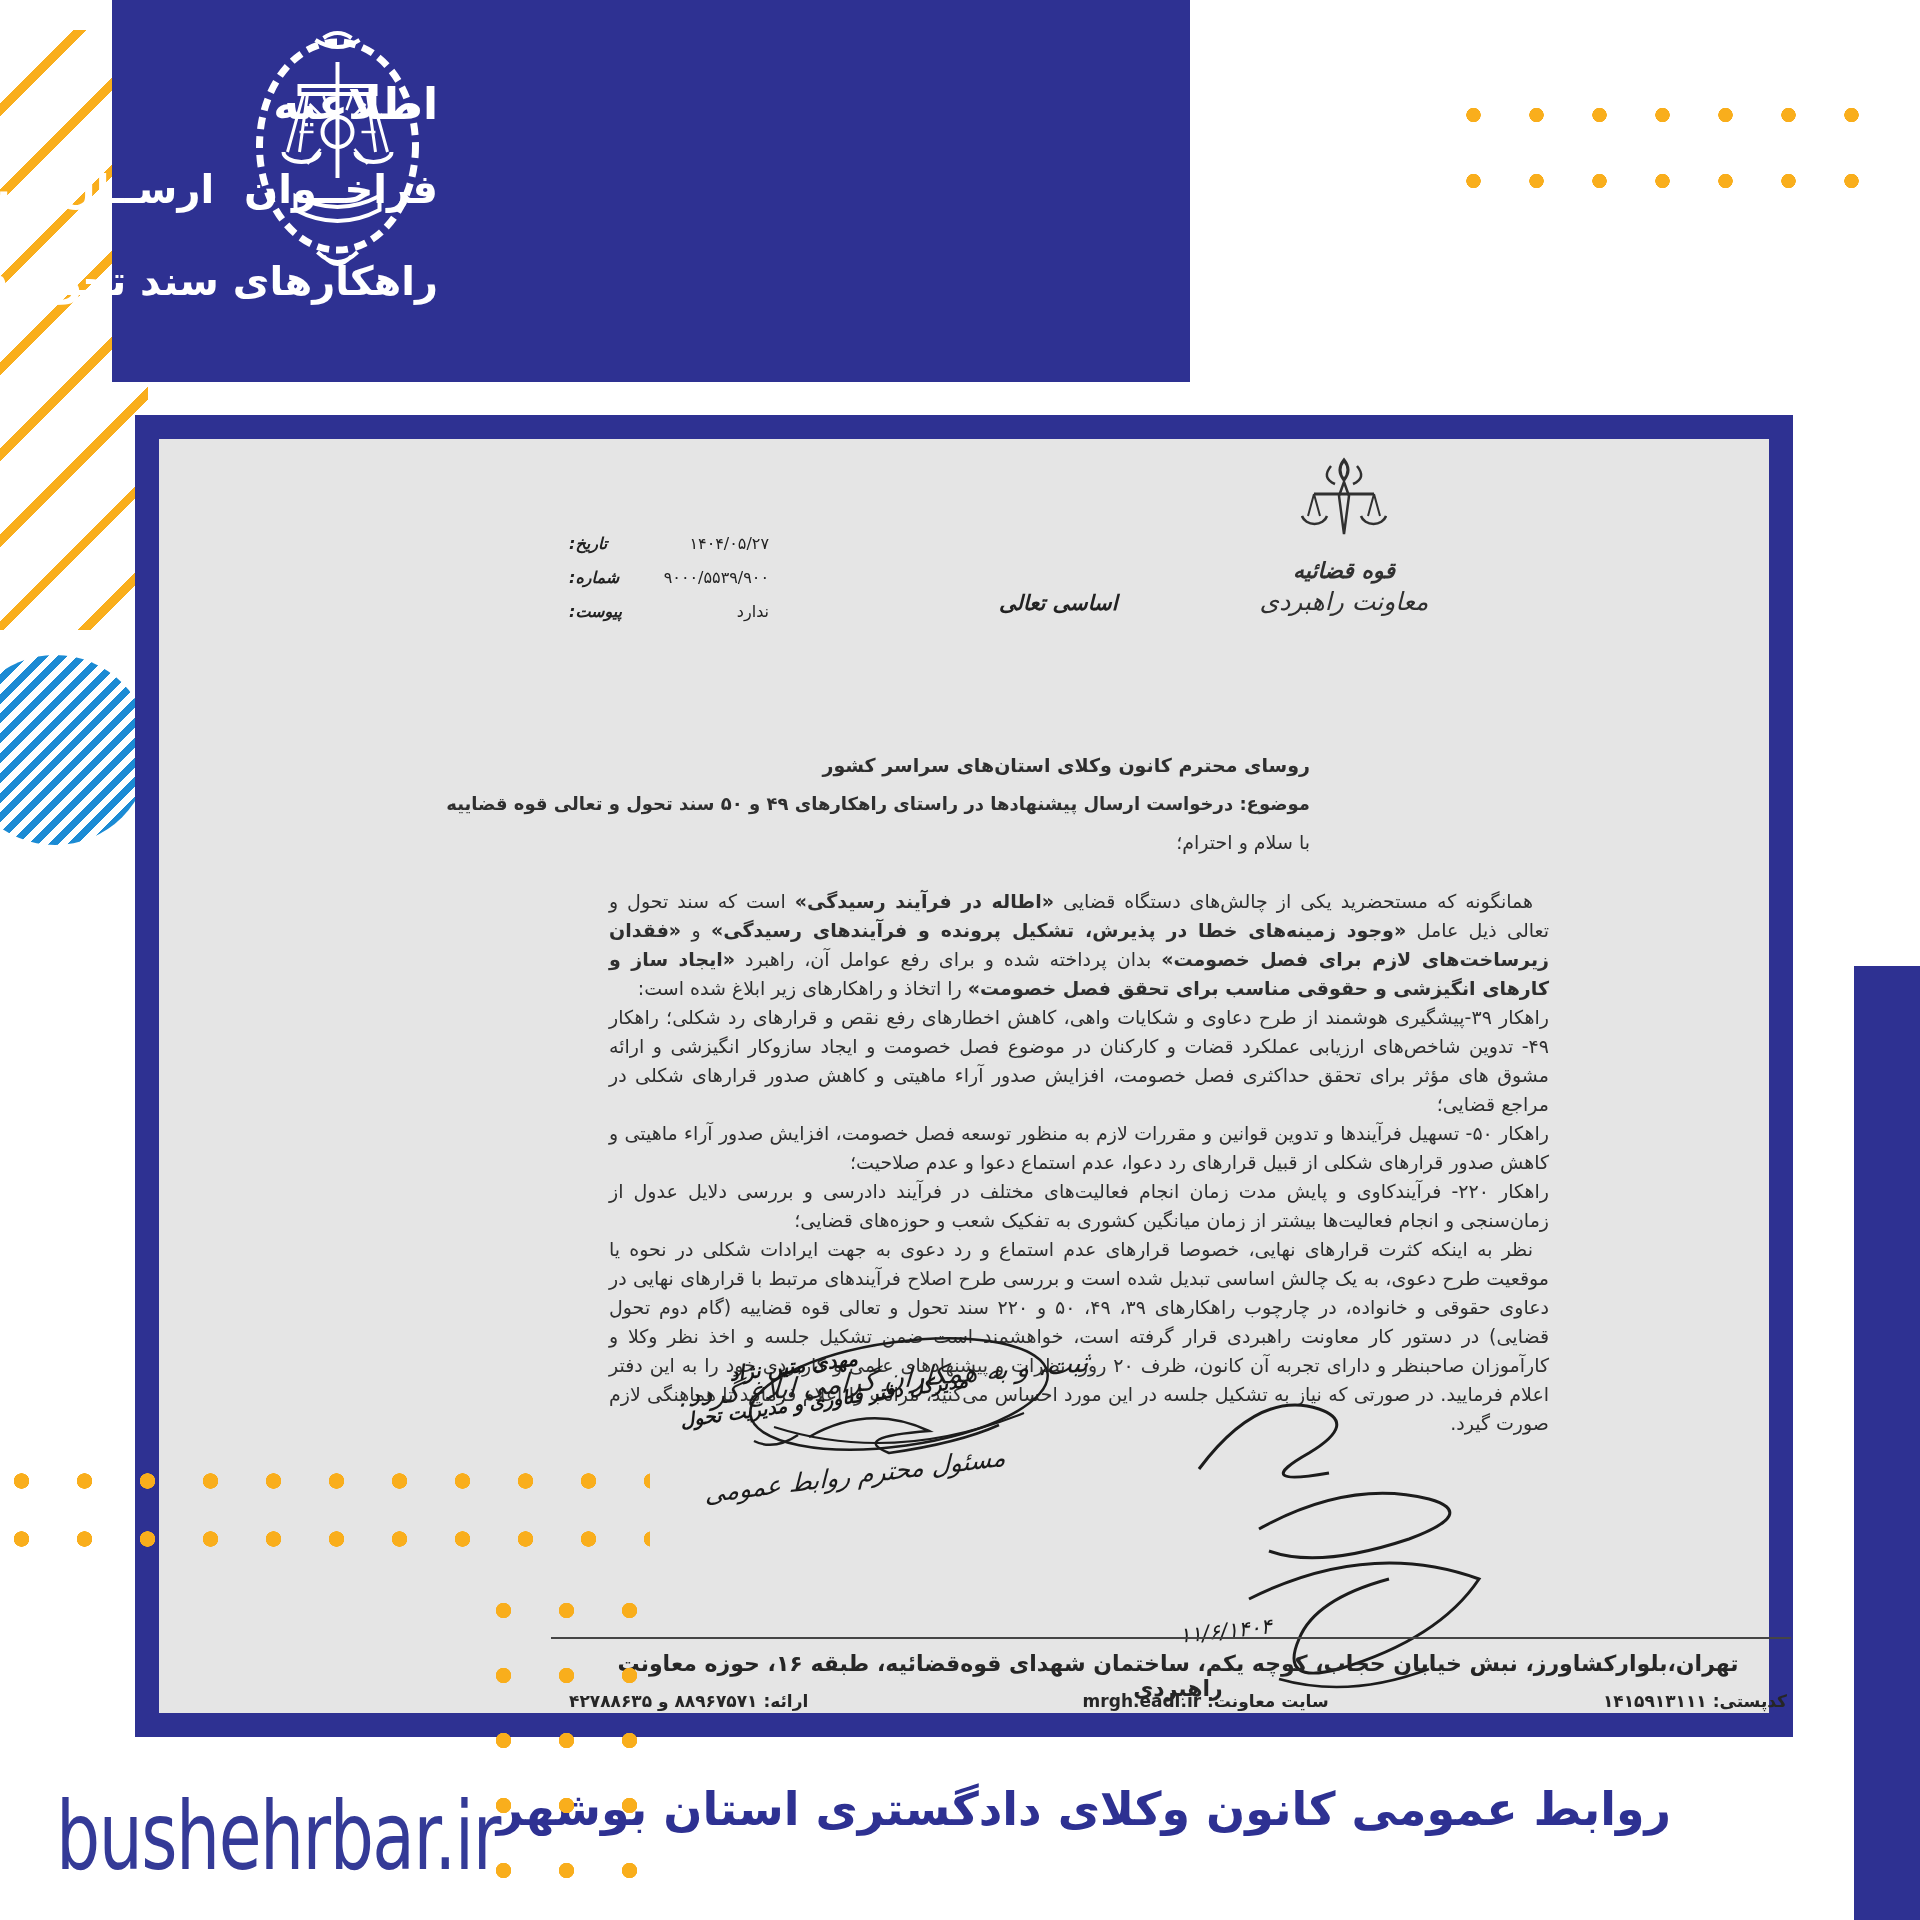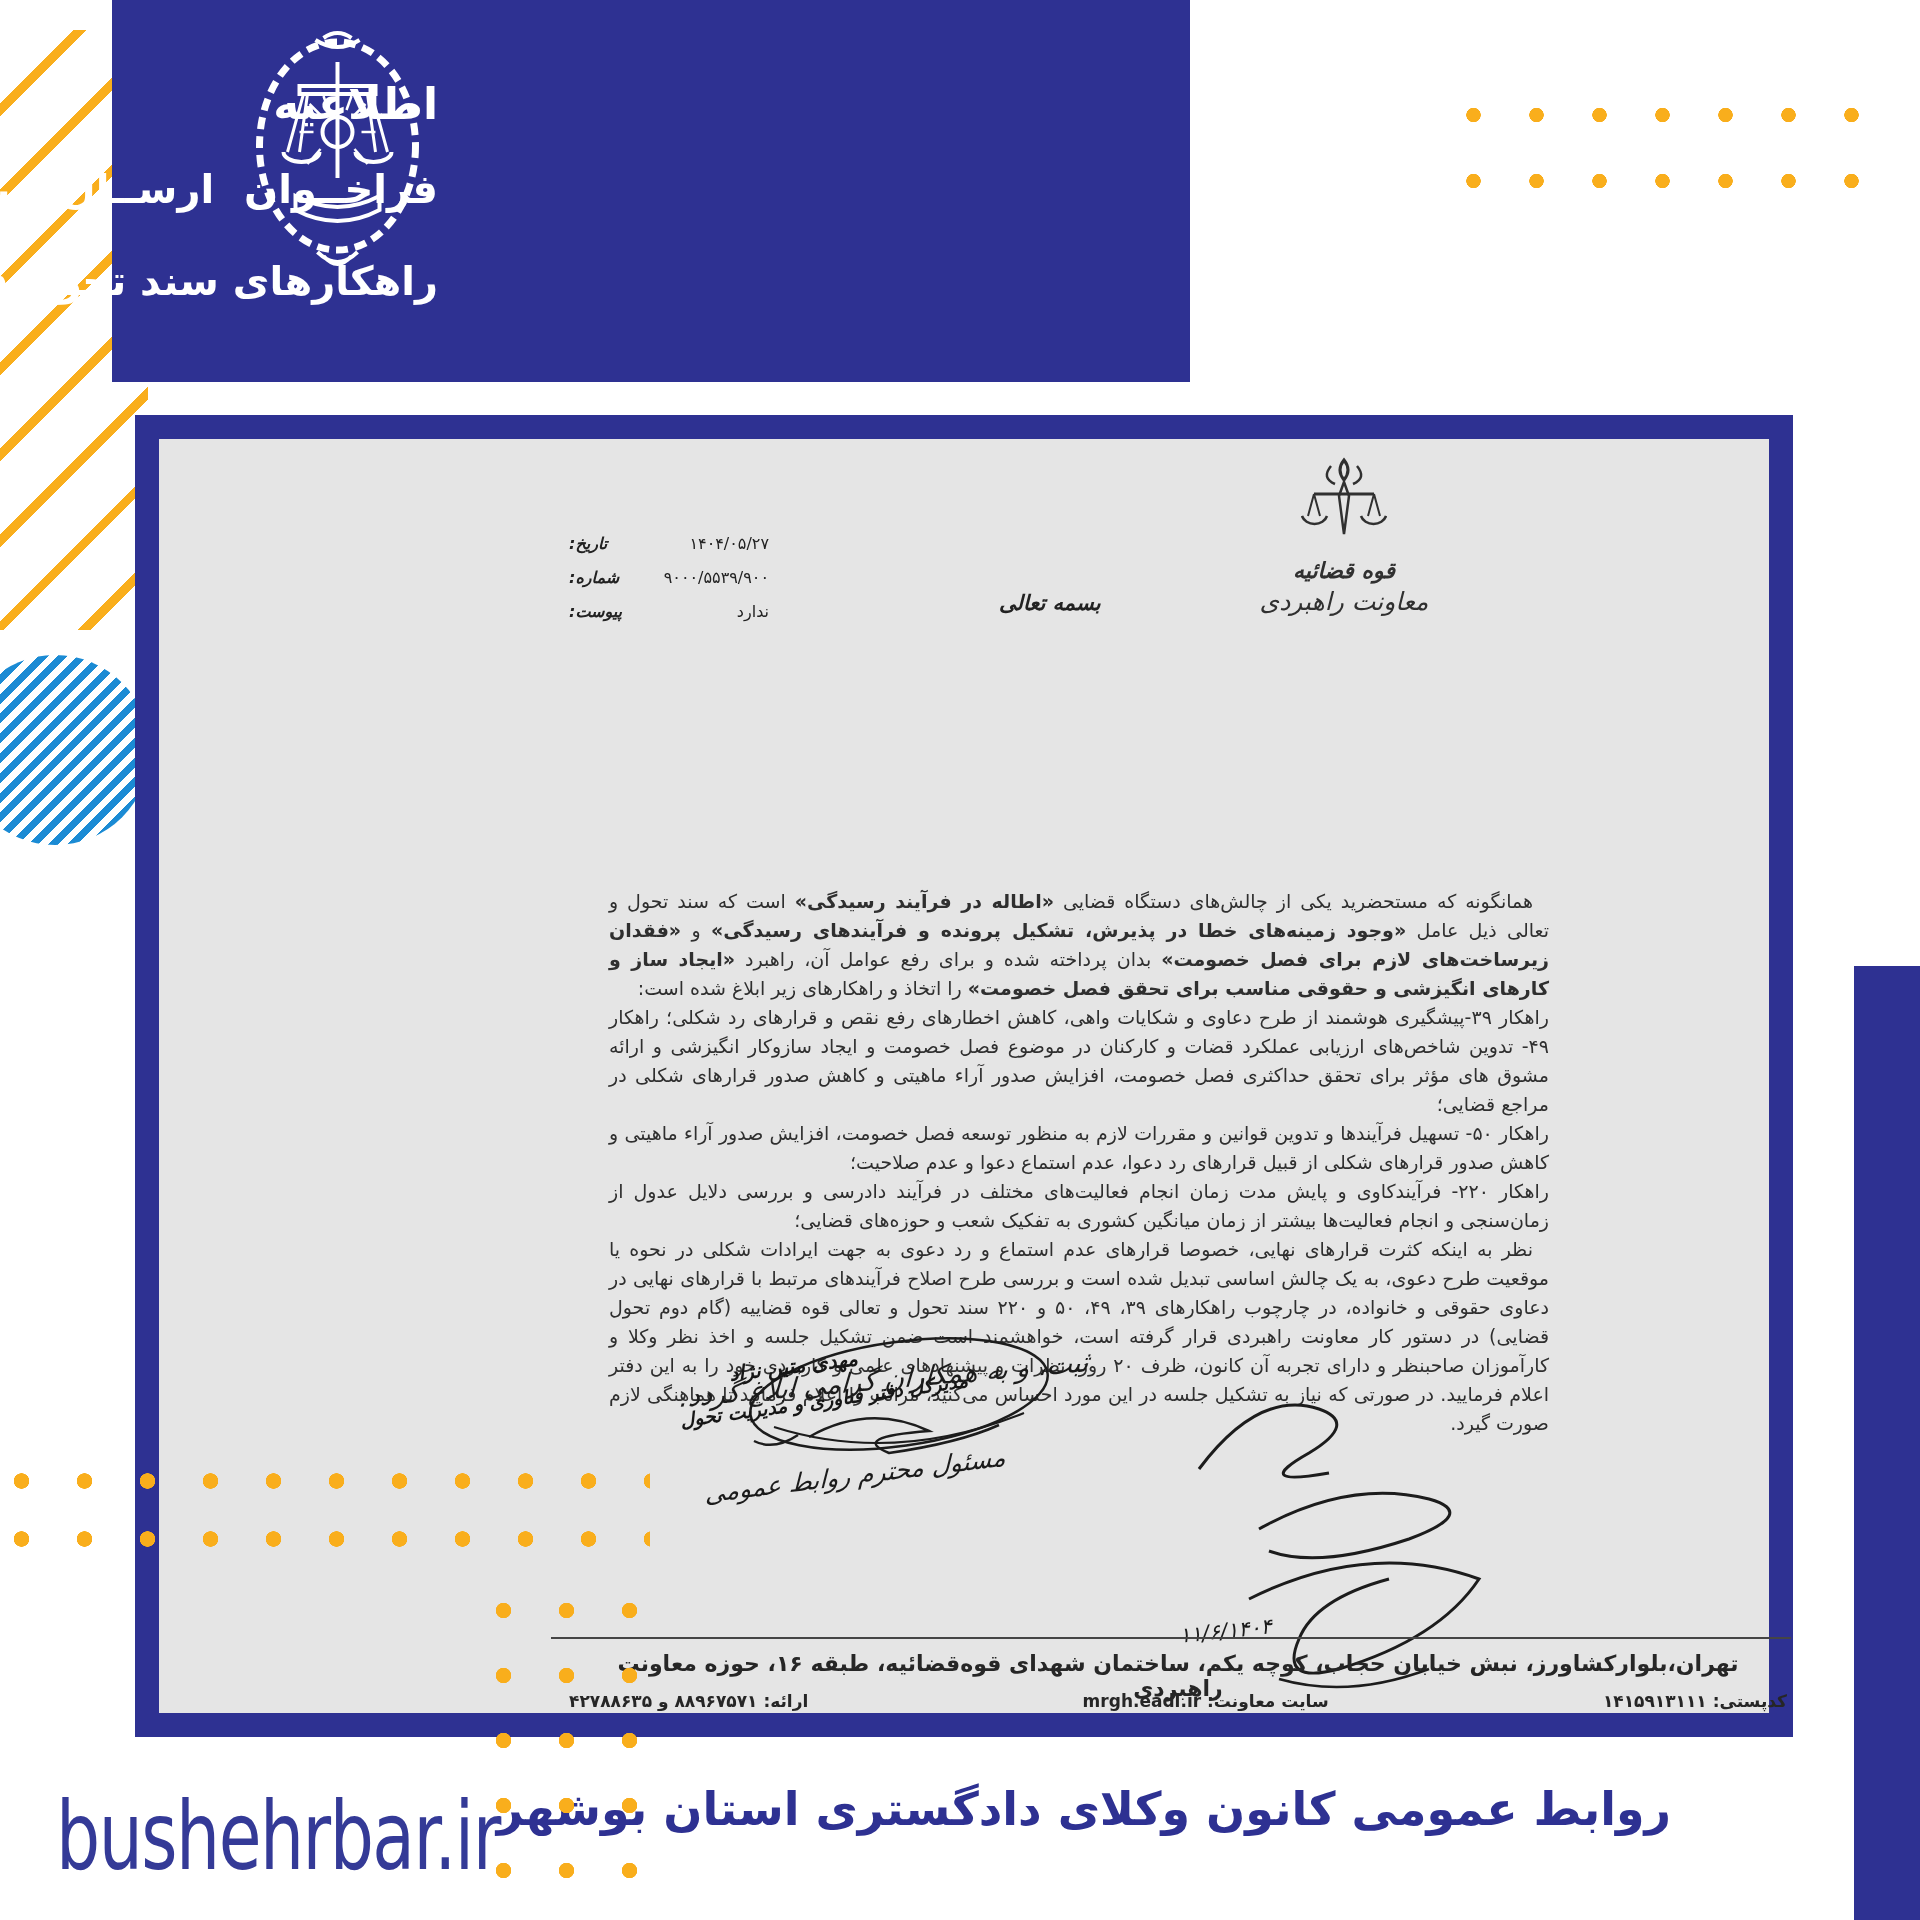--- a/index.html
+++ b/index.html
@@ -123,37 +123,42 @@
       <div class="row">
           <span class="lbl">شماره:</span>
         <span class="val">۹۰۰۰/۵۵۳۹/۹۰۰</span>
         </div>
       <div class="row">
           <span class="lbl">پیوست:</span>
         <span class="val">ندارد</span>
         </div>
     </div>
 
-    <div class="besmeh scan">بسمه تعالی</div>
+    <div class="besmeh scan">اساسی تعالی</div>
 
     <div class="jud">
       <svg width="86" height="100" viewBox="0 0 86 100" fill="none" stroke="#303030" style="margin:0 auto;display:block;">
         <path d="M43,4 q-8,10 0,20 q8,-10 0,-20 z" stroke-width="3"></path>
         <path d="M30,10 q-10,12 4,18 M56,10 q10,12 -4,18" stroke-width="2.5"></path>
         <path d="M43,26 l-5,14 5,38 5,-38 z" stroke-width="2.5"></path>
         <line x1="13" y1="38" x2="73" y2="38" stroke-width="3"></line>
         <path d="M13,38 l-6,22 M13,38 l6,22" stroke-width="2"></path>
         <path d="M73,38 l-6,22 M73,38 l6,22" stroke-width="2"></path>
         <path d="M1,60 a13,11 0 0 0 25,0" stroke-width="2.5"></path>
         <path d="M60,60 a13,11 0 0 0 25,0" stroke-width="2.5"></path>
       </svg>
       <div class="jud-name">قوه قضائیه</div>
       <div class="jud-dept">معاونت راهبردی</div>
     </div>
 
+    <div class="heading scan">
+      <div class="h1">روسای محترم کانون وکلای استان‌های سراسر کشور</div>
+      <div class="h2">موضوع: درخواست ارسال پیشنهادها در راستای راهکارهای ۴۹ و ۵۰ سند تحول و تعالی قوه قضاییه</div>
+      <div class="h3">با سلام و احترام؛</div>
+    </div>
 
     <div class="bodytxt scan">
         <p>همانگونه که مستحضرید یکی از چالش‌های دستگاه قضایی <b>«اطاله در فرآیند رسیدگی»</b> است که سند تحول و تعالی ذیل عامل <b>«وجود زمینه‌های خطا در پذیرش، تشکیل پرونده و فرآیندهای رسیدگی»</b> و <b>«فقدان زیرساخت‌های لازم برای فصل خصومت»</b> بدان پرداخته شده و برای رفع عوامل آن، راهبرد <b>«ایجاد ساز و کارهای انگیزشی و حقوقی مناسب برای تحقق فصل خصومت»</b> را اتخاذ و راهکارهای زیر ابلاغ شده است:</p>
         <p>راهکار ۳۹-پیشگیری هوشمند از طرح دعاوی و شکایات واهی، کاهش اخطارهای رفع نقص و قرارهای رد شکلی؛ راهکار ۴۹- تدوین شاخص‌های ارزیابی عملکرد قضات و کارکنان در موضوع فصل خصومت و ایجاد سازوکار انگیزشی و ارائه مشوق های مؤثر برای تحقق حداکثری فصل خصومت، افزایش صدور آراء ماهیتی و کاهش صدور قرارهای شکلی در مراجع قضایی؛</p>
         <p>راهکار ۵۰- تسهیل فرآیندها و تدوین قوانین و مقررات لازم به منظور توسعه فصل خصومت، افزایش صدور آراء ماهیتی و کاهش صدور قرارهای شکلی از قبیل قرارهای رد دعوا، عدم استماع دعوا و عدم صلاحیت؛</p>
         <p>راهکار ۲۲۰- فرآیندکاوی و پایش مدت زمان انجام فعالیت‌های مختلف در فرآیند دادرسی و بررسی دلایل عدول از زمان‌سنجی و انجام فعالیت‌ها بیشتر از زمان میانگین کشوری به تفکیک شعب و حوزه‌های قضایی؛</p>
         <p>نظر به اینکه کثرت قرارهای نهایی، خصوصا قرارهای عدم استماع و رد دعوی به جهت ایرادات شکلی در نحوه یا موقعیت طرح دعوی، به یک چالش اساسی تبدیل شده است و بررسی طرح اصلاح فرآیندهای مرتبط با قرارهای نهایی در دعاوی حقوقی و خانواده، در چارچوب راهکارهای ۳۹، ۴۹، ۵۰ و ۲۲۰ سند تحول و تعالی قوه قضاییه (گام دوم تحول قضایی) در دستور کار معاونت راهبردی قرار گرفته است، خواهشمند است ضمن تشکیل جلسه و اخذ نظر وکلا و کارآموزان صاحبنظر و دارای تجربه آن کانون، ظرف ۲۰ روز، نظرات و پیشنهادهای علمی و کاربردی خود را به این دفتر اعلام فرمایید. در صورتی که نیاز به تشکیل جلسه در این مورد احساس می‌کنید، مراتب را اعلام فرمایید تا هماهنگی لازم صورت گیرد.</p>
       </div>
 
     <svg class="sig-svg" viewBox="0 0 1100 430" fill="none" stroke="#1c1c1c">

